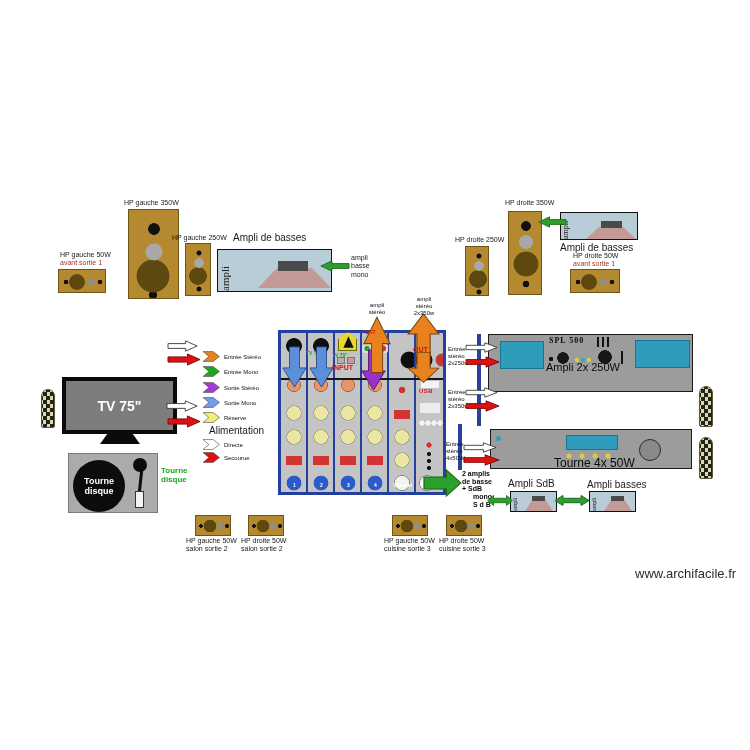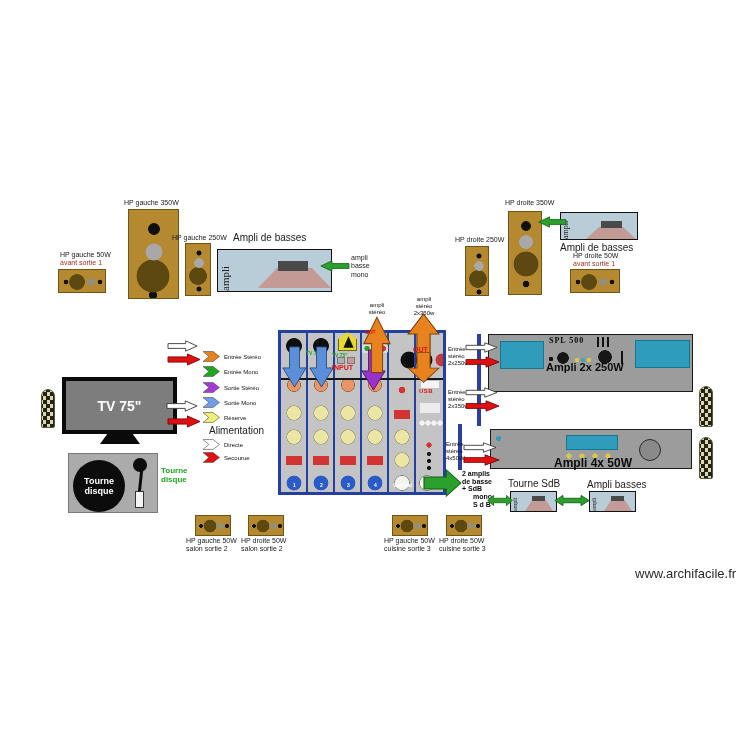--- a/index.html
+++ b/index.html
@@ -124,21 +124,21 @@
     radial-gradient(circle at 15px 4.5px,#111 1.3px,rgba(0,0,0,0) 1.8px),
     radial-gradient(circle at 21px 4.5px,#d23333 2.8px,rgba(0,0,0,0) 3.3px),
     linear-gradient(#dcdcdc,#dcdcdc)}
   .redtxt{position:absolute;color:#e01010;font-weight:bold;z-index:7;white-space:nowrap}
   .tvtag{position:absolute;color:#1fa51f;font-weight:bold;font-size:5px;z-index:6;white-space:nowrap}
   
   .amp{position:absolute;background:#9c9c9c;border:1px solid #1a1a1a;box-sizing:border-box}
   .cyan{position:absolute;background:#2e9cba;border:1px solid #107892;box-sizing:border-box}
   .spl{position:absolute;font-family:"Liberation Serif",serif;font-weight:bold;font-size:8px;
        letter-spacing:1px;color:#0a0a0a;white-space:nowrap}
-  .amplbl{position:absolute;font-weight:bold;font-size:11px;color:#0a0a0a;white-space:nowrap}
+  .amplbl{position:absolute;font-weight:normal;font-size:11px;color:#0a0a0a;white-space:nowrap}
   .bars{position:absolute;background:repeating-linear-gradient(90deg,#111 0 2px,rgba(0,0,0,0) 2px 5px)}
   .usbbox{position:absolute;background:#0a0a0a;color:#e86060;font-size:6px;font-weight:bold;
           text-align:center;line-height:16px}
   .knobrow1{position:absolute;left:56px;top:14px;width:90px;height:18px;background:
     radial-gradient(circle at 6px 10px,#111 2px,rgba(0,0,0,0) 2.5px),
     radial-gradient(circle at 18px 9px,#161616 5.5px,rgba(0,0,0,0) 6.1px),
     radial-gradient(circle at 32px 11px,#d8c94a 2px,rgba(0,0,0,0) 2.5px),
     radial-gradient(circle at 38px 11px,#3aa8c0 2px,rgba(0,0,0,0) 2.5px),
     radial-gradient(circle at 44px 11px,#d8c94a 2px,rgba(0,0,0,0) 2.5px),
     radial-gradient(circle at 60px 8px,#161616 6.5px,rgba(0,0,0,0) 7.1px),
@@ -400,32 +400,32 @@
       <polygon points="0,4.2 20,4.2 20,1 33,7 20,13 20,9.8 0,9.8" fill="#ffffff" stroke="#333" stroke-width="1"></polygon>
     </svg>
   <svg class="ar" style="left:464px;top:454px;width:36px;height:12px" viewBox="0 0 34 14" preserveAspectRatio="none">
       <polygon points="0,4.2 20,4.2 20,1 33,7 20,13 20,9.8 0,9.8" fill="#e01010" stroke="#7a0c0c" stroke-width="1"></polygon>
     </svg>
   <div class="amp" style="left:490px;top:429px;width:202px;height:40px">
     <div class="cyandot" style="left:5px;top:6px;width:5px;height:5px"></div>
     <div class="cyan" style="left:75px;top:5px;width:52px;height:15px"></div>
     <div class="knobrow3"></div>
     <div class="bigknob" style="left:148px;top:9px;width:22px;height:22px"></div>
-    <div class="amplbl" style="left:63px;top:26px;font-size:12px">Ampli 4x 50W</div>
+    <div class="amplbl" style="left:63px;top:26px;font-size:12px">Tourne 4x 50W</div>
   </div>
 
   <div class="notelbl" style="left:462px;top:470px">
     <span class="ln">2 amplis</span>
     <span class="ln">de basse</span>
     <span class="ln">+ SdB</span>
     <span class="ln ind">mono</span>
     <span class="ln ind">S d B</span>
   </div>
 
-  <div class="lbl" style="left:508px;top:478px;font-size:10px">Tourne SdB</div>
+  <div class="lbl" style="left:508px;top:478px;font-size:10px">Ampli SdB</div>
   <div class="bassbox" style="left:510px;top:491px;width:47px;height:21px">
     <div class="rot" style="left:1px;top:1px;height:18px;font-size:6px">ampli</div>
     <div class="cone" style="left:14px;top:8px;width:28px;height:11px"></div>
     <div class="dust" style="left:21px;top:4px;width:13px;height:5px"></div>
   </div>
   <div class="lbl" style="left:587px;top:479px;font-size:10px">Ampli basses</div>
   <div class="bassbox" style="left:589px;top:491px;width:47px;height:21px">
     <div class="rot" style="left:1px;top:1px;height:18px;font-size:6px">ampli</div>
     <div class="cone" style="left:14px;top:8px;width:28px;height:11px"></div>
     <div class="dust" style="left:21px;top:4px;width:13px;height:5px"></div>

